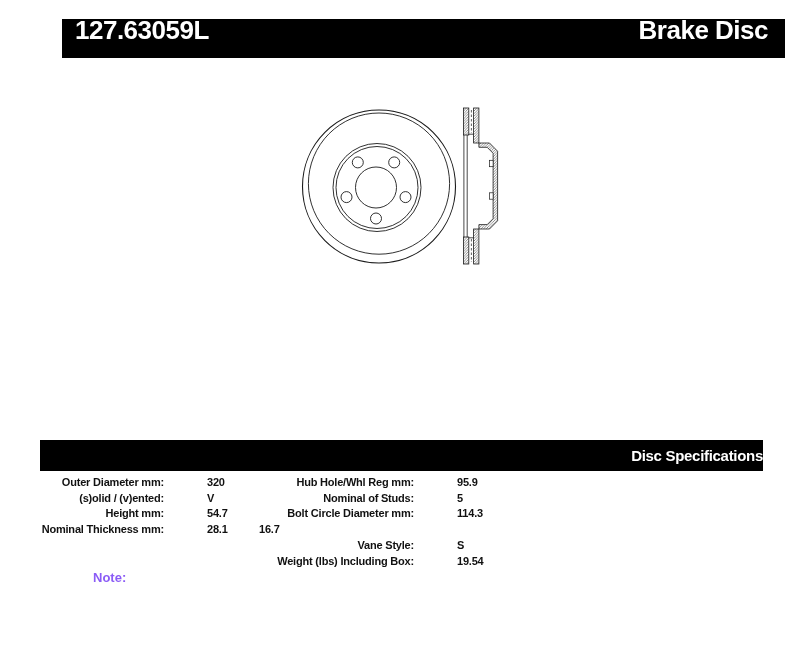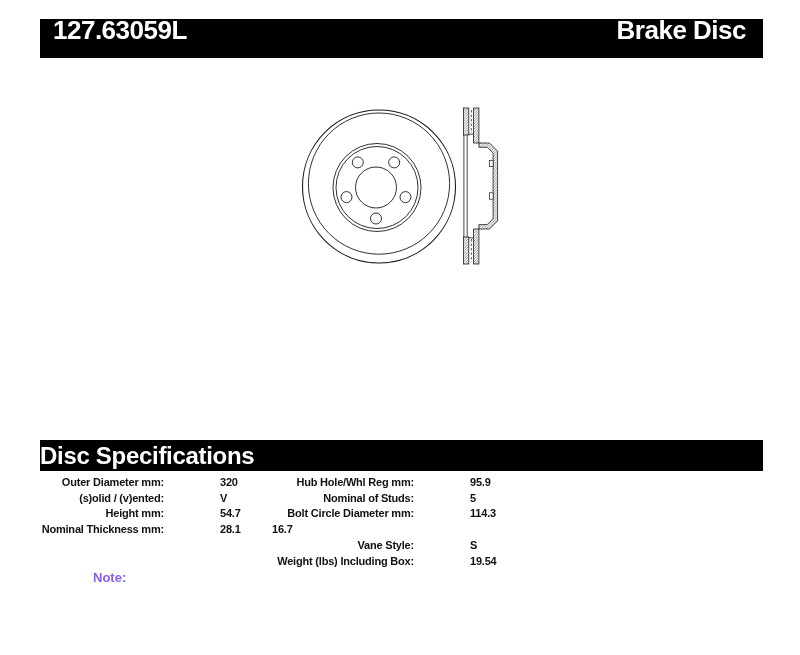--- a/index.html
+++ b/index.html
@@ -26,28 +26,29 @@
   .header-bar {
     top: 19px;
     height: 39px;
     display: flex;
     align-items: center;
     justify-content: space-between;
     padding: 0 17px 16px 13px;
     font-size: 26px;
     font-weight: bold;
     letter-spacing: -0.5px;
+    margin-left: 22px;
   }
   .spec-bar {
     top: 440px;
     height: 31px;
     display: flex;
     align-items: center;
-    justify-content: flex-start;
-    font-size: 24px;
+    justify-content: flex-end;
+    font-size: 15px;
     font-weight: bold;
     letter-spacing: -0.3px;
   }
   .drawing-svg {
     position: absolute;
     left: 280px;
     top: 85px;
     width: 240px;
     height: 200px;
   }
@@ -64,21 +65,21 @@
     line-height: 15.7px;
     white-space: nowrap;
     gap: 38px;
   }
   .spec-col .lbl {
     display: inline-block;
     text-align: right;
   }
   .spec-col .val {
     display: inline-block;
-    margin-left: 18px;
+    margin-left: 5px;
     text-align: center;
   }
   .col-left  { left: 40px;  width: 235px; }
   .col-left .lbl  { width: 124px; }
   .col-mid   { left: 254px; width: 255px; }
   .col-mid .lbl   { width: 160px; }
   .col-right { left: 548px; width: 215px; }
   .col-right .lbl { width: 104px; }
   .note-label {
     position: absolute;

